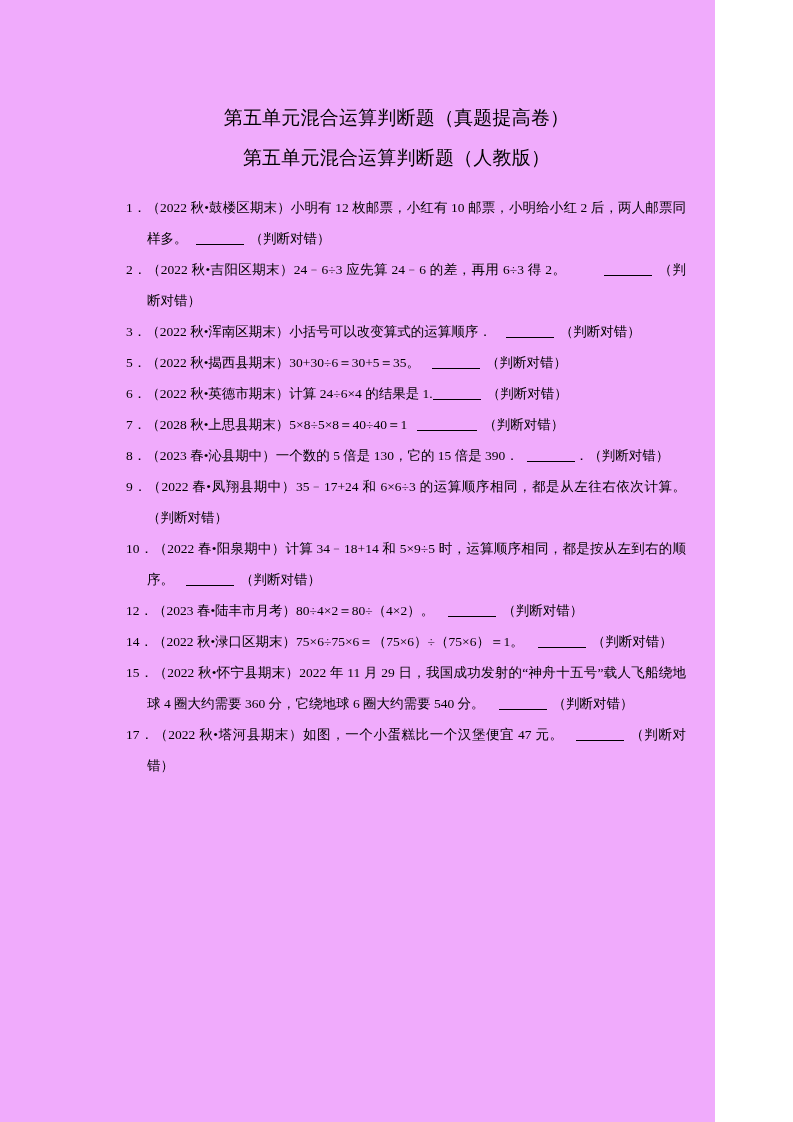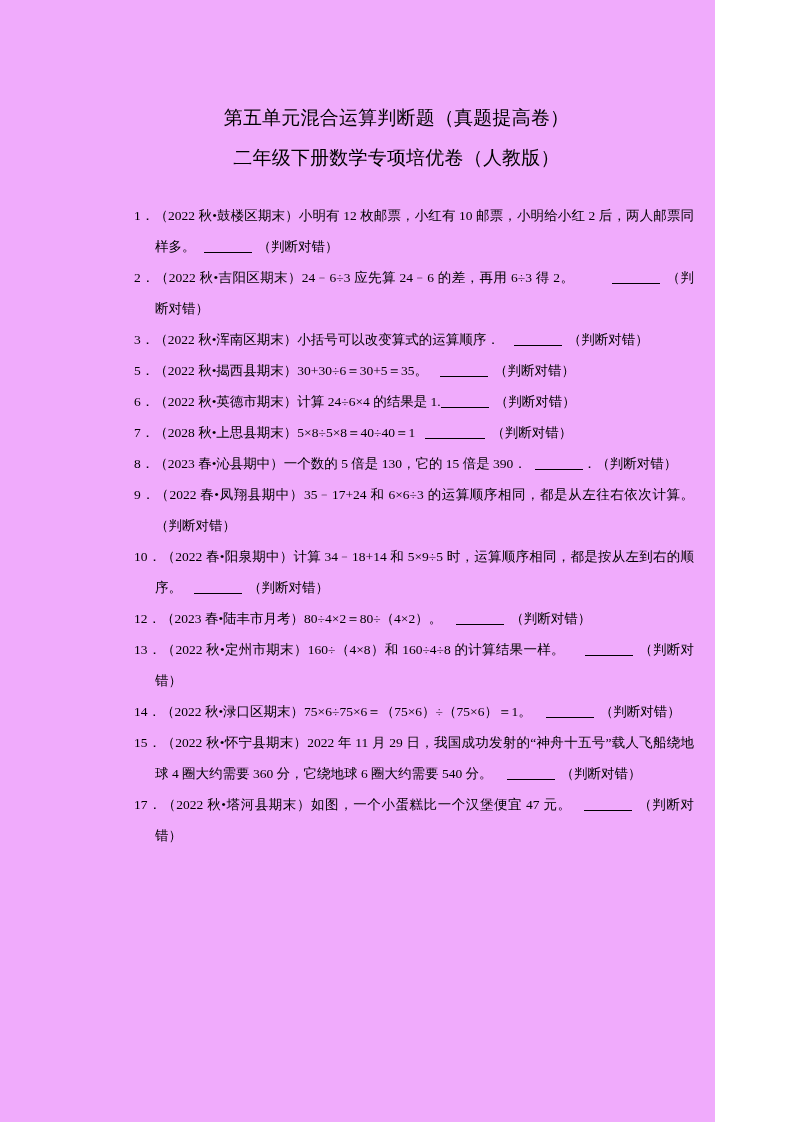--- a/index.html
+++ b/index.html
@@ -35,21 +35,21 @@
       margin: 0;
     }
     .title.t1 { top: 105px; }
     .title.t2 { top: 145px; }
 
     .questions {
       position: absolute;
       left: 118px;
       top: 184px;
       width: 560px;
-      margin: 16px;
+      margin: 8px;
       padding: 0;
       list-style: none;
       font-family: Liberation Serif, serif;
     }
     .q {
       font-size: 13.5px;
       line-height: 31px;
       padding-left: 21px;
       text-indent: -21px;
       text-align: justify;
@@ -69,21 +69,21 @@
       text-indent: 0;
     }
     .blank.wide { width: 60px; }
     .judge { }
   </style>
 </head>
 <body>
 
 <div class="page">
   <h1 class="title t1">第五单元混合运算判断题（真题提高卷）</h1>
-  <h2 class="title t2">二年级下册数学专项培优卷（人教版）</h2>
+  <h2 class="title t2">第五单元混合运算判断题（人教版）</h2>
 
   <ol class="questions">
     <li class="q"><span class="num">1．</span><span class="src">（2022 秋•鼓楼区期末）</span><span>小明有 12 枚邮票，小红有 10 邮票，小明给小红 2 后，两人邮票同样多。</span><span class="blank"></span><span class="judge">（判断对错）</span></li>
 
     <li class="q"><span class="num">2．</span><span class="src">（2022 秋•吉阳区期末）</span><span>24﹣6÷3 应先算 24﹣6 的差，再用 6÷3 得 2。</span><span class="blank" style="margin-left:38px"></span><span class="judge">（判断对错）</span></li>
 
     <li class="q"><span class="num">3．</span><span class="src">（2022 秋•浑南区期末）</span><span>小括号可以改变算式的运算顺序．</span><span class="blank" style="margin-left:14px"></span><span class="judge">（判断对错）</span></li>
 
 
     <li class="q"><span class="num">5．</span><span class="src">（2022 秋•揭西县期末）</span><span>30+30÷6＝30+5＝35。</span><span class="blank" style="margin-left:12px"></span><span class="judge">（判断对错）</span></li>
@@ -94,21 +94,20 @@
 
     <li class="q"><span class="num">8．</span><span class="src">（2023 春•沁县期中）</span><span>一个数的 5 倍是 130，它的 15 倍是 390．</span><span class="blank" style="margin-right:0"></span><span>．</span><span class="judge">（判断对错）</span></li>
 
     <li class="q"><span class="num">9．</span><span class="src">（2022 春•凤翔县期中）</span><span>35﹣17+24 和 6×6÷3 的运算顺序相同，都是从左往右依次计算。</span><span class="judge">（判断对错）</span></li>
 
     <li class="q"><span class="num">10．</span><span class="src">（2022 春•阳泉期中）</span><span>计算 34﹣18+14 和 5×9÷5 时，运算顺序相同，都是按从左到右的顺序。</span><span class="blank" style="margin-left:12px"></span><span class="judge">（判断对错）</span></li>
 
 
     <li class="q"><span class="num">12．</span><span class="src">（2023 春•陆丰市月考）</span><span>80÷4×2＝80÷（4×2）。</span><span class="blank" style="margin-left:14px"></span><span class="judge">（判断对错）</span></li>
 
-    <li class="q"><span class="num">13．</span><span class="src">（2022 秋•定州市期末）</span><span>160÷（4×8）和 160÷4÷8 的计算结果一样。</span><span class="blank" style="margin-left:20px"></span><span class="judge">（判断对错）</span></li>
 
     <li class="q"><span class="num">14．</span><span class="src">（2022 秋•渌口区期末）</span><span>75×6÷75×6＝（75×6）÷（75×6）＝1。</span><span class="blank" style="margin-left:14px"></span><span class="judge">（判断对错）</span></li>
 
     <li class="q"><span class="num">15．</span><span class="src">（2022 秋•怀宁县期末）</span><span>2022 年 11 月 29 日，我国成功发射的“神舟十五号”载人飞船绕地球 4 圈大约需要 360 分，它绕地球 6 圈大约需要 540 分。</span><span class="blank" style="margin-left:14px"></span><span class="judge">（判断对错）</span></li>
 
 
     <li class="q"><span class="num">17．</span><span class="src">（2022 秋•塔河县期末）</span><span>如图，一个小蛋糕比一个汉堡便宜 47 元。</span><span class="blank" style="margin-left:12px"></span><span class="judge">（判断对错）</span></li>
   </ol>
 </div>
 

